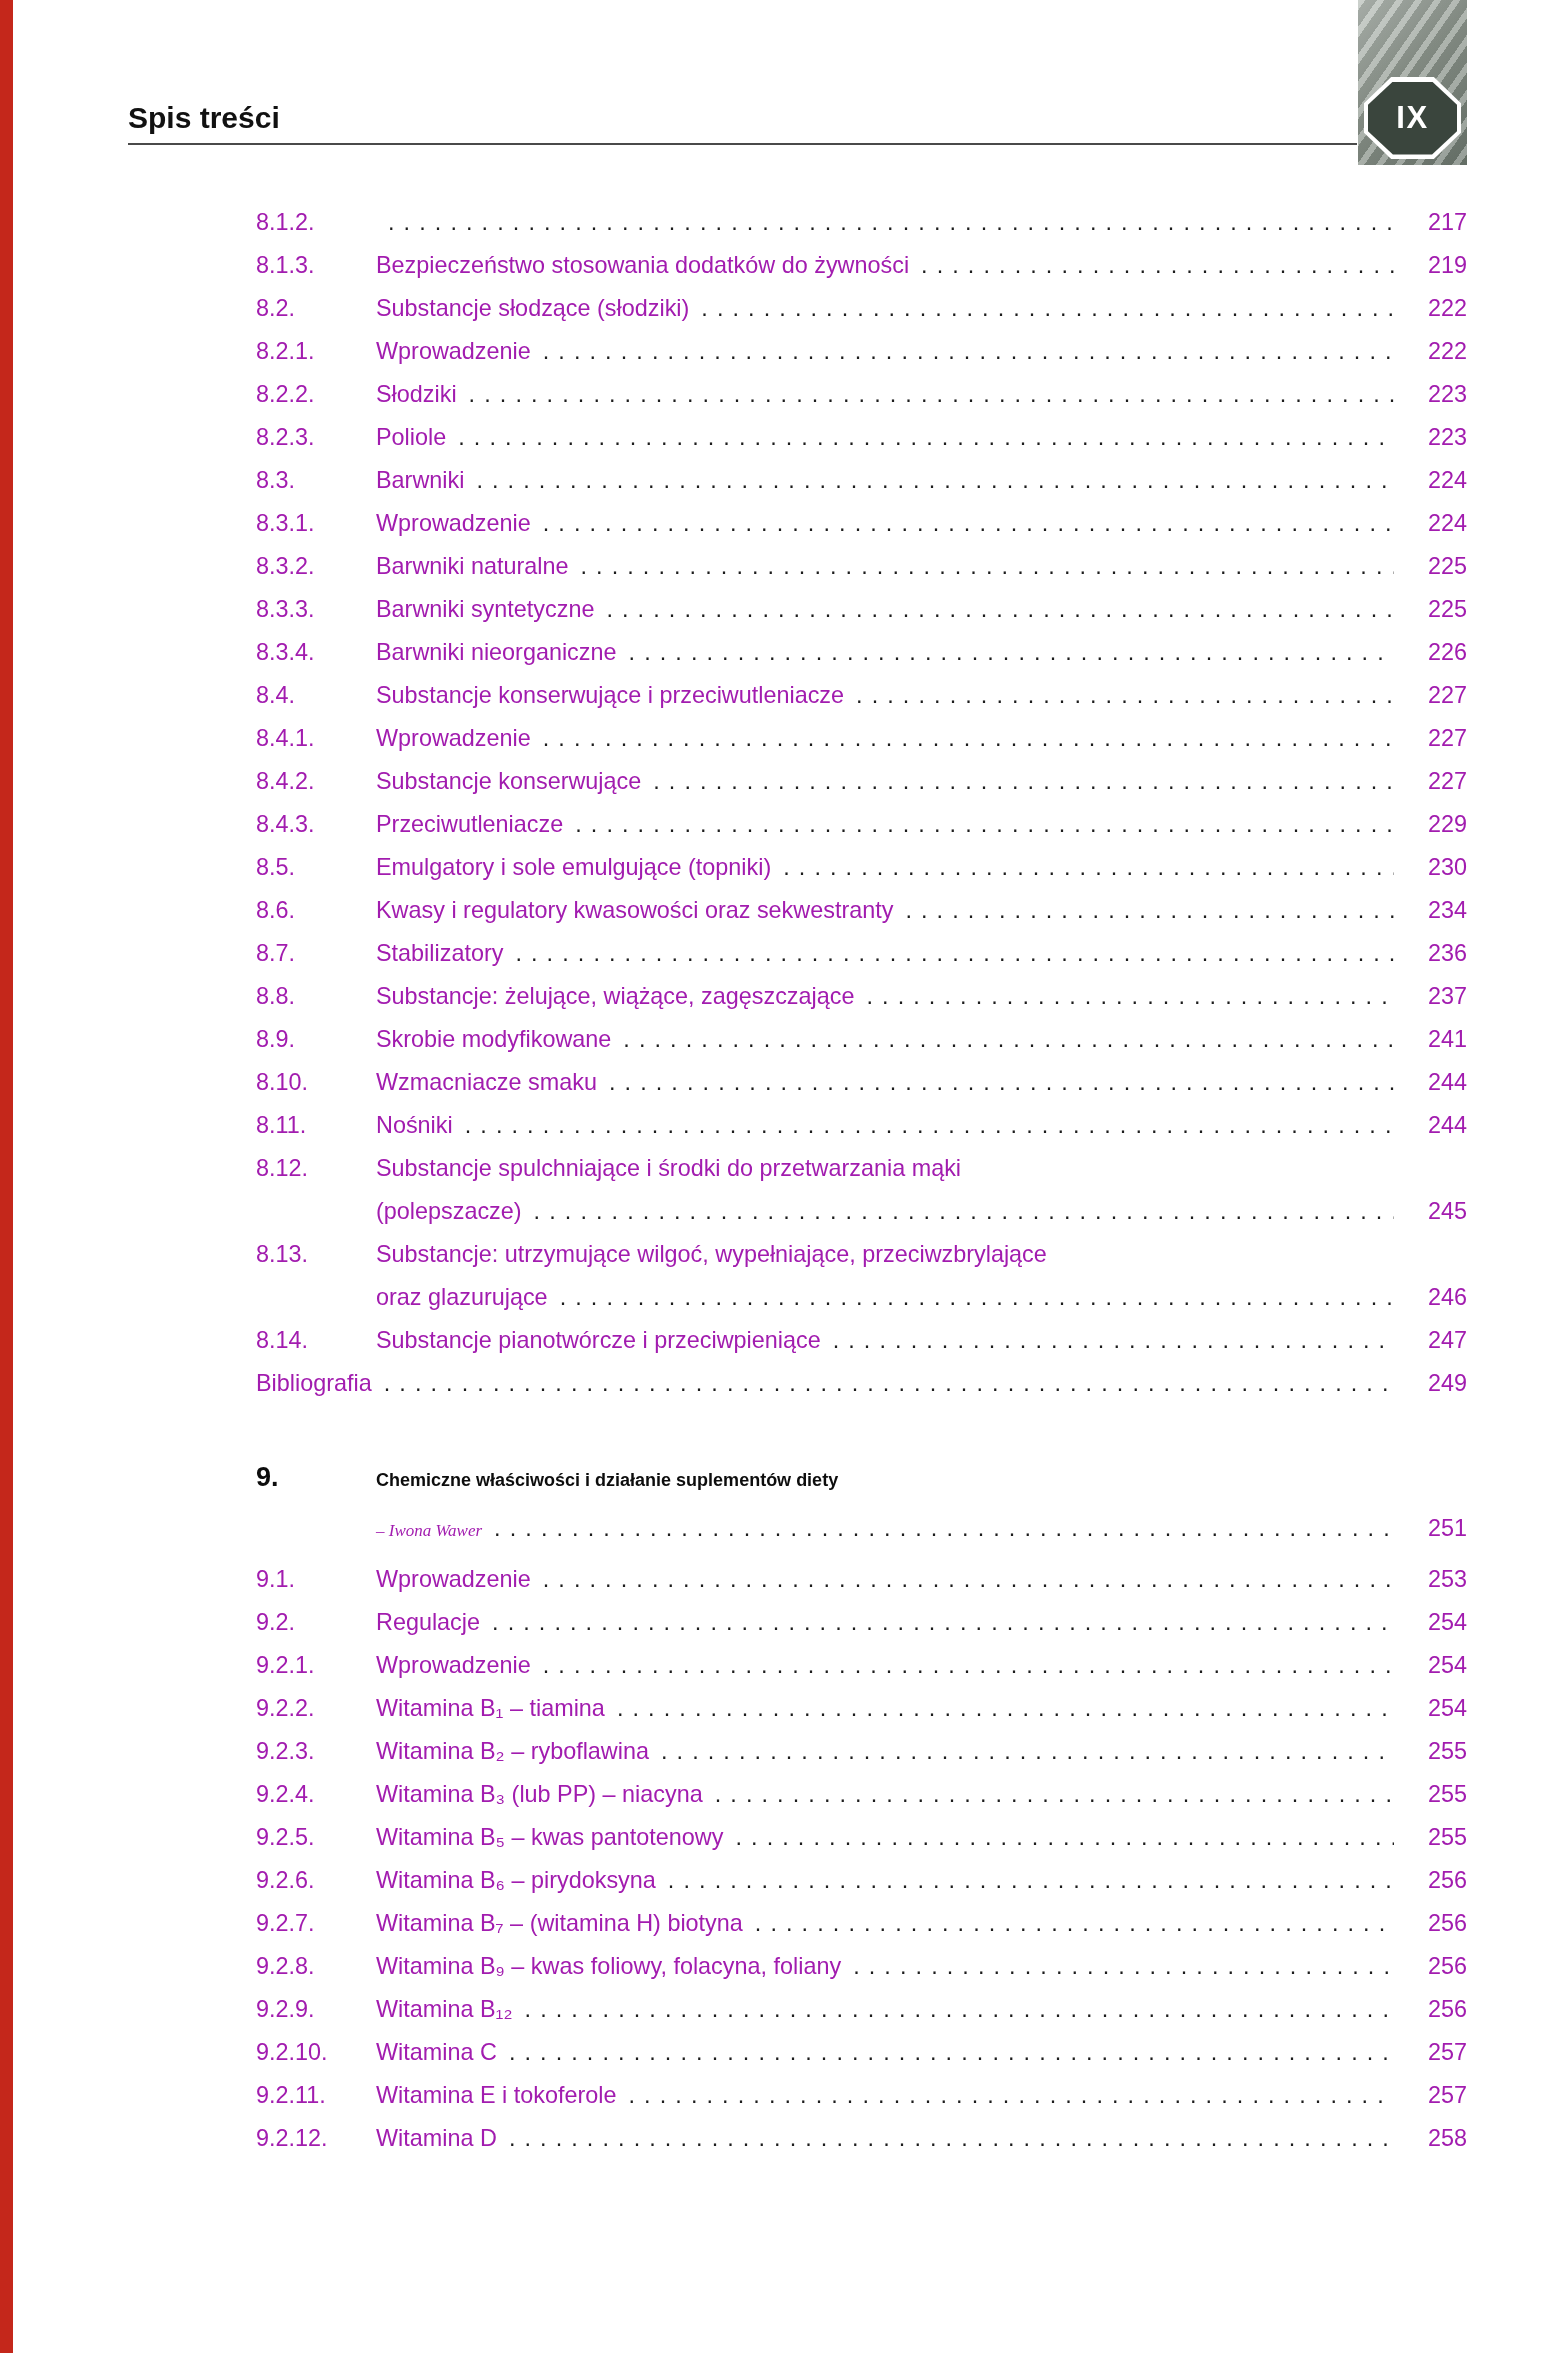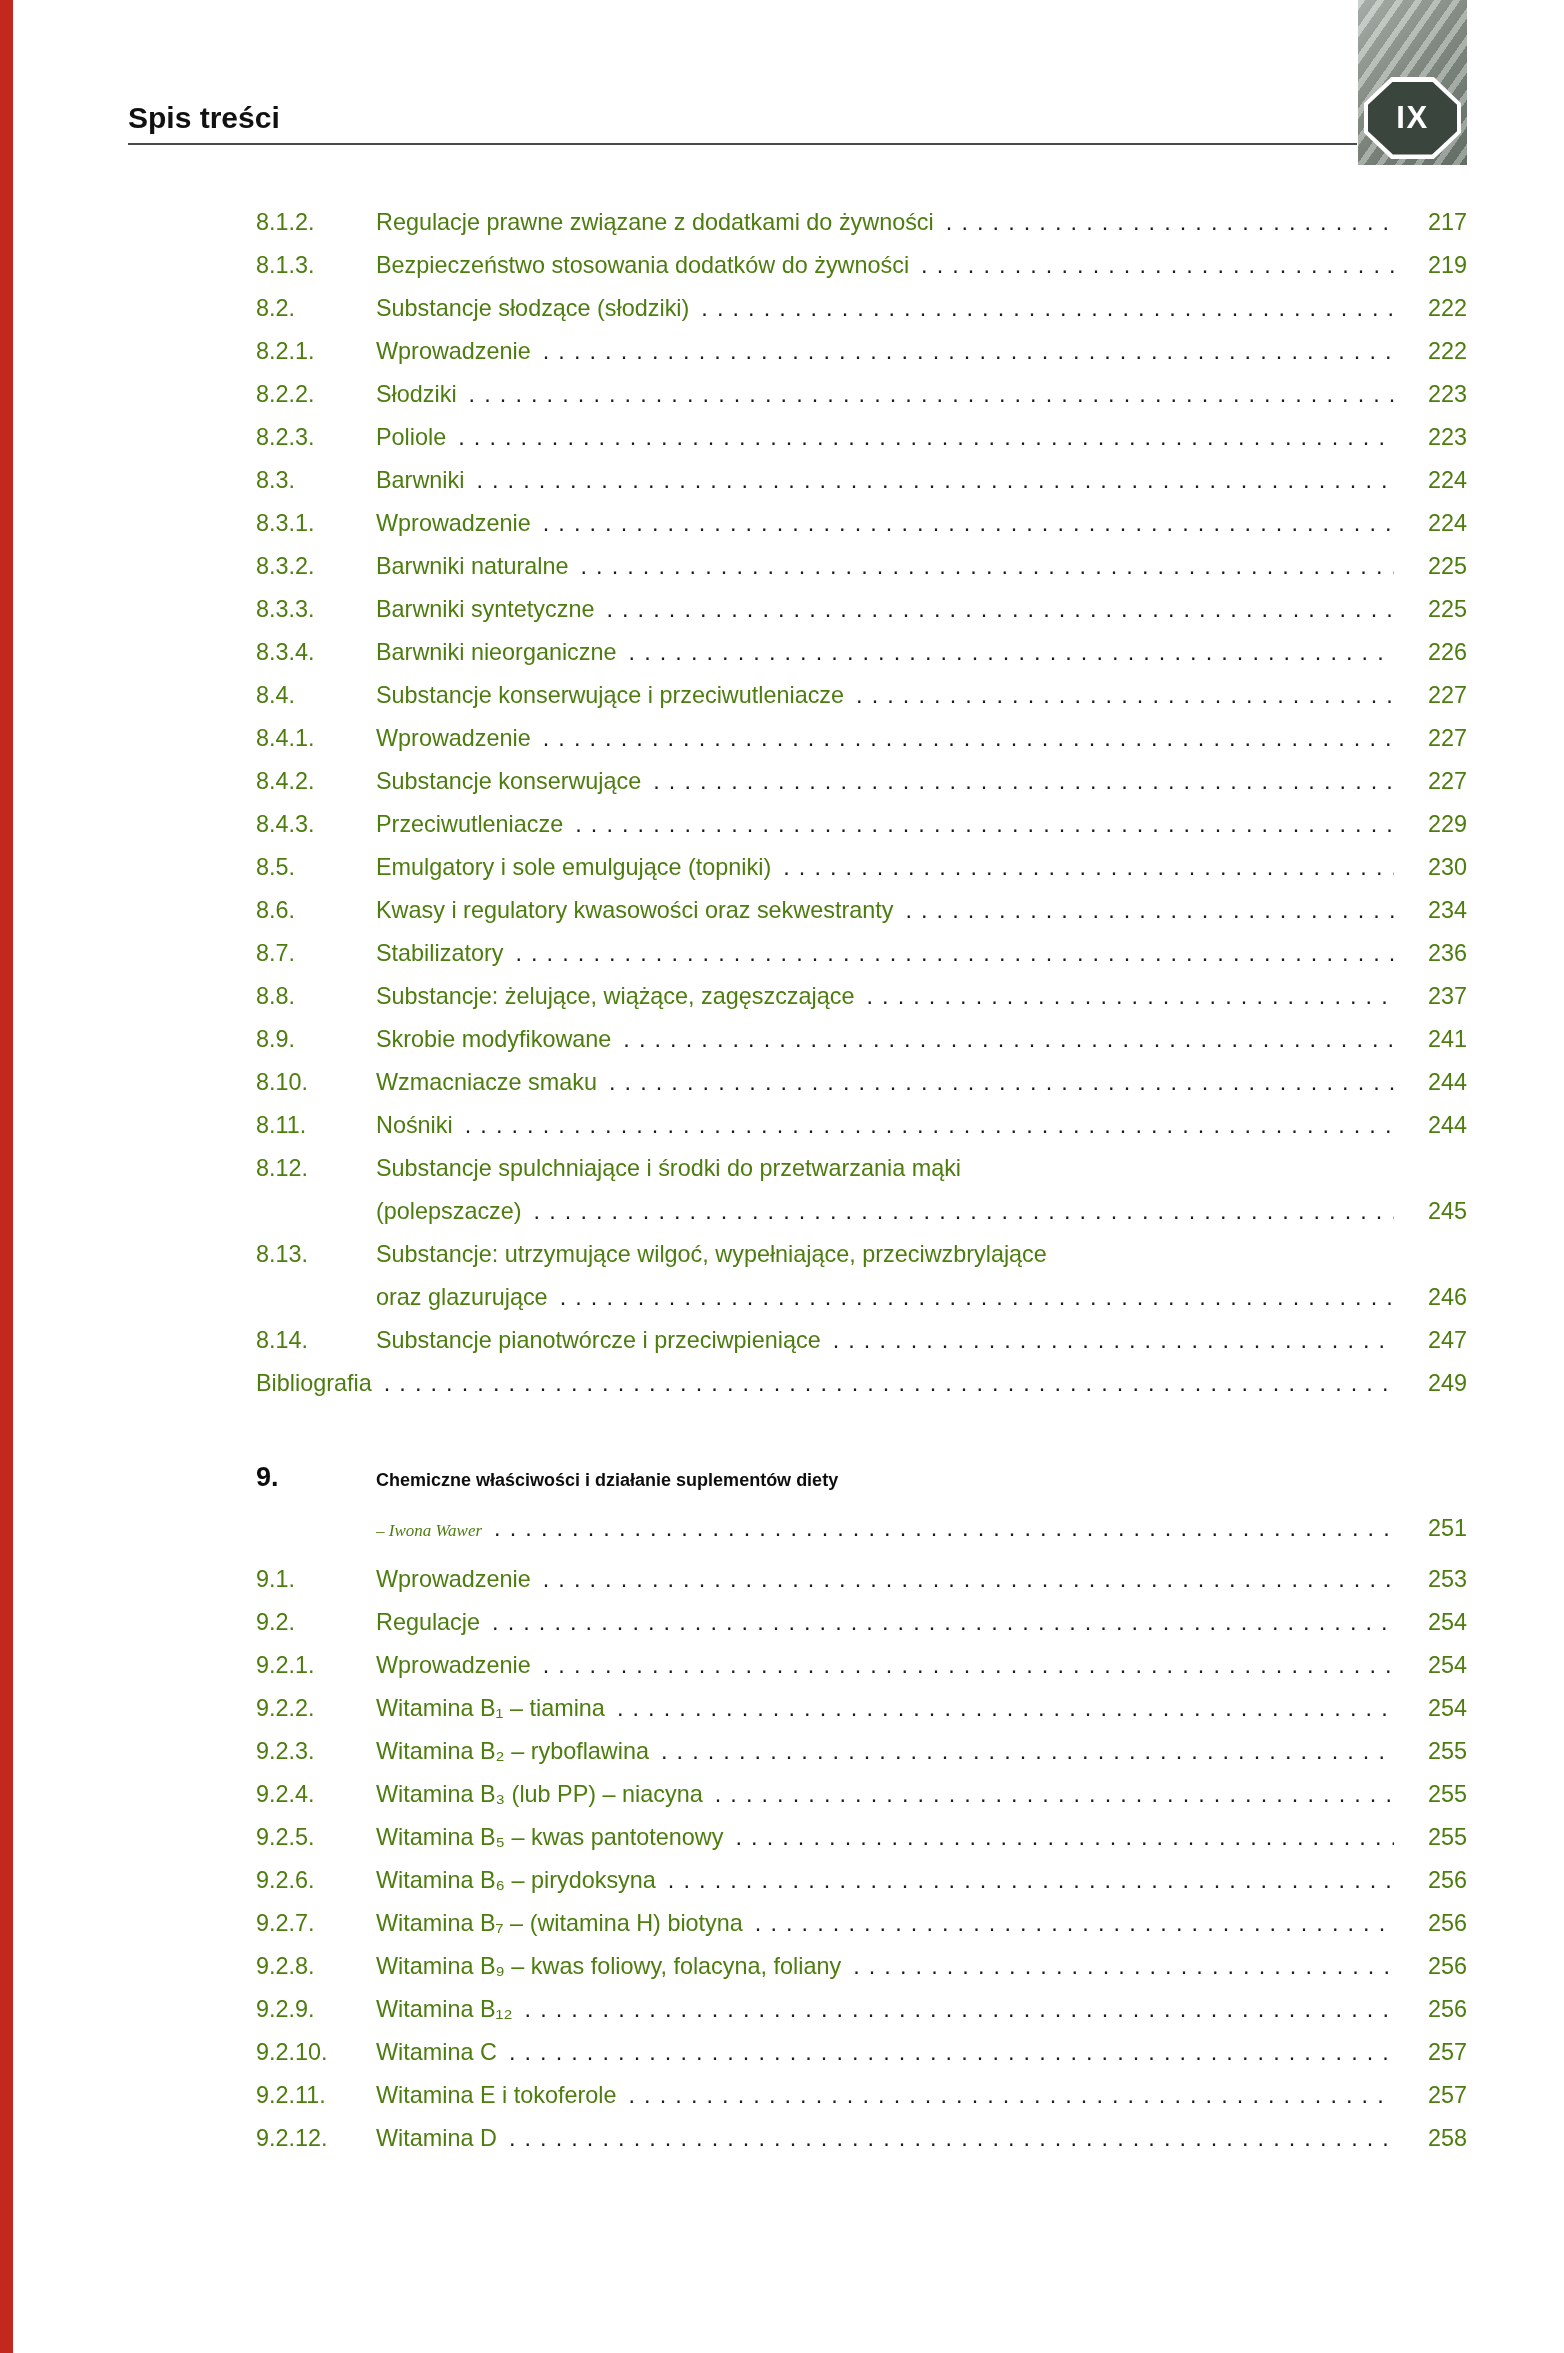--- a/index.html
+++ b/index.html
@@ -50,21 +50,21 @@
     display:flex;align-items:center;justify-content:center;
     color:#ffffff;font-weight:bold;font-size:31px;letter-spacing:1.7px;
   }
 
   
   .toc-wrap{
     position:absolute;left:256px;top:201px;width:1211px;
   }
   .toc-row{
     display:flex;align-items:baseline;
-    line-height:43px;font-size:23.4px;color:#4d7c0f;
+    line-height:43px;font-size:23.4px;color:#a21caf;
   }
   .toc-num{width:120px;flex:none;}
   .toc-title{flex:none;white-space:nowrap;}
   .toc-leader{
     flex:1;overflow:hidden;white-space:nowrap;
     margin:0 5.2px 0 12px;min-width:22.6px;color:#1c1c1c;
   }
   .toc-leader::after{
     content:". . . . . . . . . . . . . . . . . . . . . . . . . . . . . . . . . . . . . . . . . . . . . . . . . . . . . . . . . . . . . . . . . . . . . . . . . . . . . . . . . . . . . . . . . . . .";
     word-spacing:2.6px;
@@ -101,21 +101,20 @@
         <span>IX</span>
       </div>
     </div>
   </div>
 
   <div class="toc-wrap">
 
     <div id="list8" class="toc-list">
         <div class="toc-row">
     <span class="toc-num">8.1.2.</span>
-    <span class="toc-title">Regulacje prawne związane z dodatkami do żywności</span>
     <span class="toc-leader"></span>
     <span class="toc-page">217</span>
   </div>
         <div class="toc-row">
     <span class="toc-num">8.1.3.</span>
     <span class="toc-title">Bezpieczeństwo stosowania dodatków do żywności</span>
     <span class="toc-leader"></span>
     <span class="toc-page">219</span>
   </div>
         <div class="toc-row">

